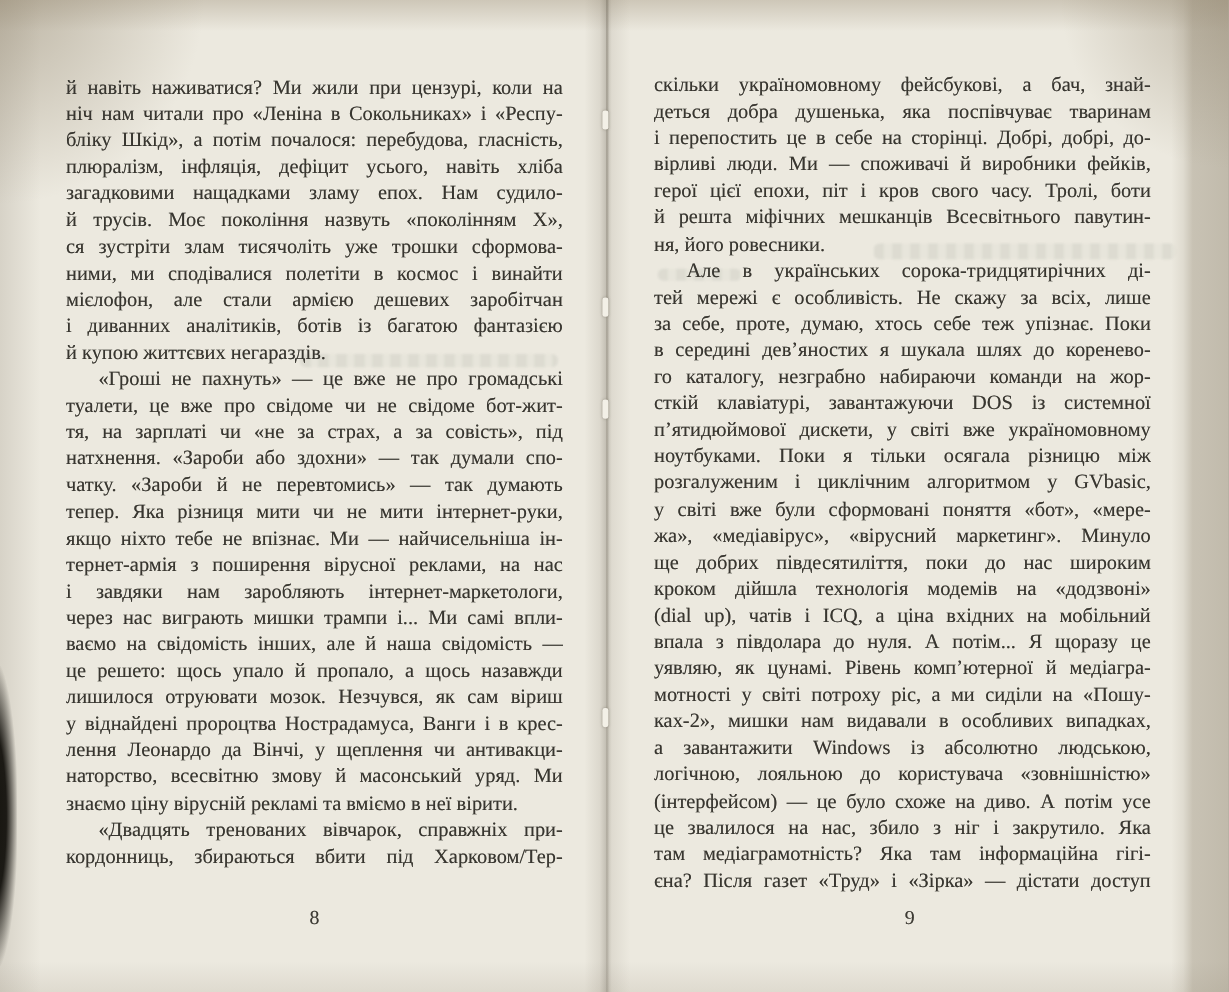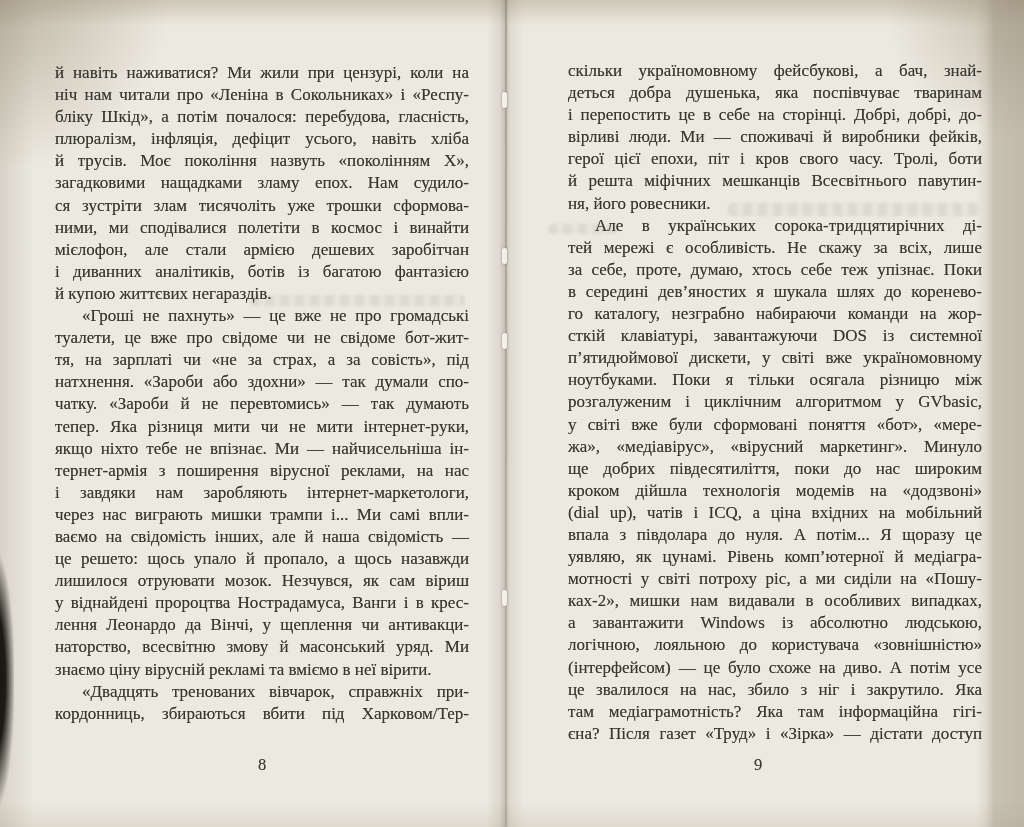--- a/index.html
+++ b/index.html
@@ -39,21 +39,21 @@
     position:absolute;left:-6px;top:555px;width:20px;height:250px;
     background:radial-gradient(ellipse at left center, #16150f 0%, #1c1a15 40%, rgba(28,26,21,0) 75%);
   }
   .page-text{
     position:absolute;width:414px;
     font-size:17px;line-height:22.1px;
     color:#383630;
     text-shadow:0 0 .4px rgba(56,54,48,.55);
   }
   .page-text.left{left:55px;top:62px;}
-  .page-text.right{left:568px;top:60px;}
+  .page-text.right{left:545px;top:60px;}
   .line{white-space:normal;}
   .line.fill{text-align:justify;text-align-last:justify;}
   .line.end{text-align:right;text-align-last:left;}
   .line.indent{text-indent:27px;}
   .page-number{
     position:absolute;width:414px;top:755px;
     text-align:center;font-size:16.5px;color:#3d3b34;
     text-shadow:0 0 .4px rgba(56,54,48,.5);
   }
   .page-number.left{left:55px;}
@@ -79,22 +79,22 @@
 
   <div class="smudge" style="left:250px;top:295px;width:215px;height:11px"></div>
   <div class="smudge" style="left:728px;top:203px;width:252px;height:13px"></div>
   <div class="smudge" style="left:548px;top:224px;width:70px;height:10px"></div>
 
   <div class="page-text left">
       <div class="line fill">й навіть наживатися? Ми жили при цензурі, коли на</div>
       <div class="line fill">ніч нам читали про «Леніна в Сокольниках» і «Респу-</div>
       <div class="line fill">бліку Шкід», а потім почалося: перебудова, гласність,</div>
       <div class="line fill">плюралізм, інфляція, дефіцит усього, навіть хліба</div>
+      <div class="line fill">загадковими нащадками зламу епох. Нам судило-</div>
       <div class="line fill">й трусів. Моє покоління назвуть «поколінням X»,</div>
-      <div class="line fill">загадковими нащадками зламу епох. Нам судило-</div>
       <div class="line fill">ся зустріти злам тисячоліть уже трошки сформова-</div>
       <div class="line fill">ними, ми сподівалися полетіти в космос і винайти</div>
       <div class="line fill">мієлофон, але стали армією дешевих заробітчан</div>
       <div class="line fill">і диванних аналітиків, ботів із багатою фантазією</div>
       <div class="line end">й купою життєвих негараздів.</div>
       <div class="line fill indent">«Гроші не пахнуть» — це вже не про громадські</div>
       <div class="line fill">туалети, це вже про свідоме чи не свідоме бот-жит-</div>
       <div class="line fill">тя, на зарплаті чи «не за страх, а за совість», під</div>
       <div class="line fill">натхнення. «Зароби або здохни» — так думали спо-</div>
       <div class="line fill">чатку. «Зароби й не перевтомись» — так думають</div>

